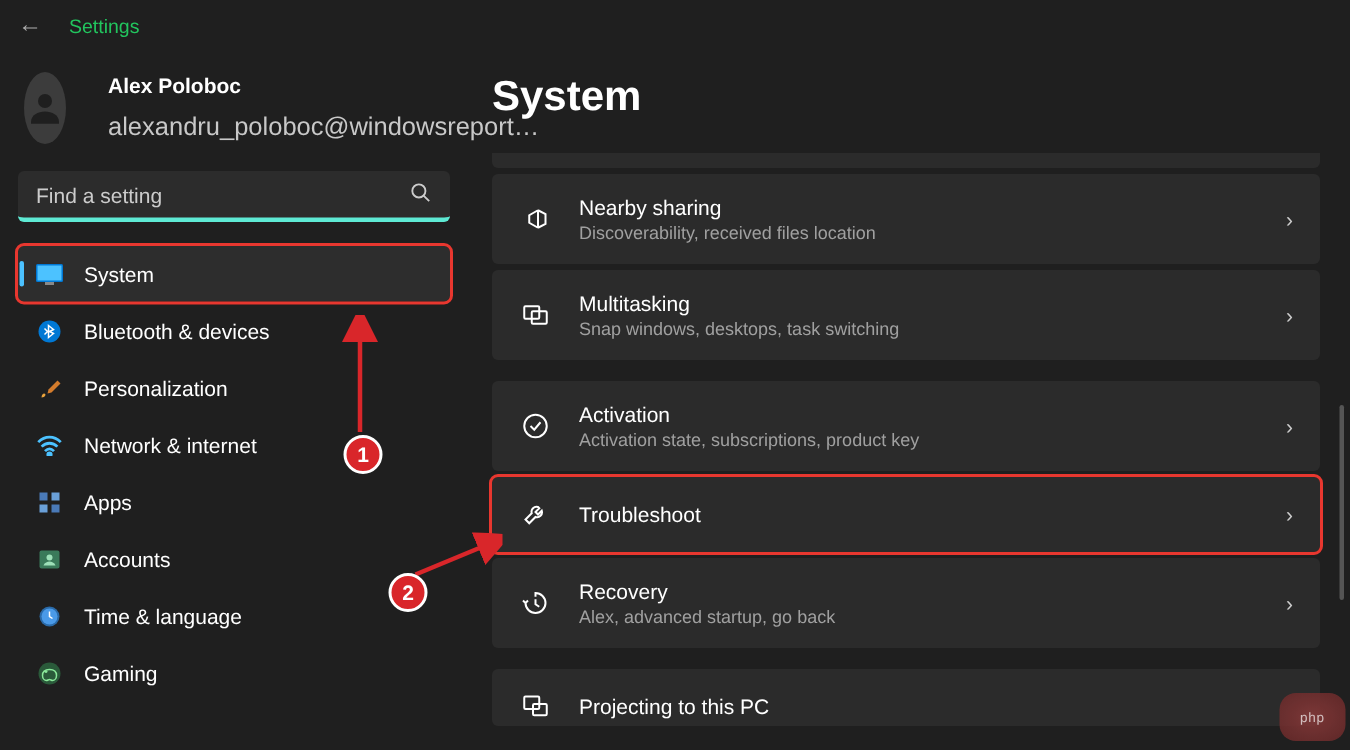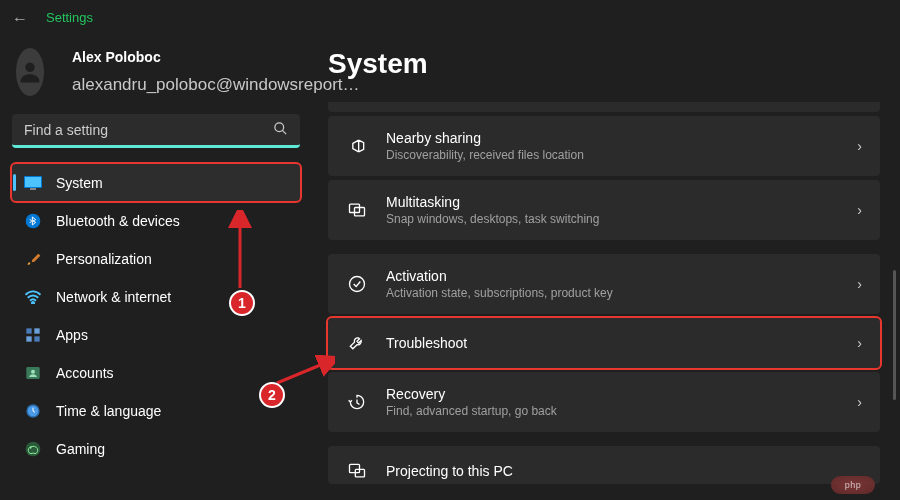--- a/index.html
+++ b/index.html
@@ -150,23 +150,23 @@
   border-radius: 50%;
   color: #fff;
   font-weight: 700;
   font-size: 14px;
   display: flex; align-items: center; justify-content: center;
 }
 .badge1 { left: 229px; top: 290px; }
 .badge2 { left: 259px; top: 382px; }
 .watermark {
   position: absolute;
-  right: 25px;
+  right: 3px;
   bottom: 6px;
-  width: 44px; height: 18px;
+  width: 44px; height: 32px;
   background: radial-gradient(ellipse at center, #8a3a3a 0%, #6a2a2a 100%);
   border-radius: 11px;
   color: #f0d8d8;
   font-size: 9px;
   display: flex; align-items: center; justify-content: center;
   letter-spacing: 0.5px;
   opacity: 0.85;
 }
 </style>
 </head>
@@ -344,21 +344,21 @@
 
     <div class="card">
       <span class="card-icon">
         <svg width="20" height="20" viewBox="0 0 24 24" fill="none" stroke="#fff" stroke-width="1.6">
             <path d="M4 12a8 8 0 108-8v3M4 12l-2-2M4 12l2-2"></path>
             <path d="M12 9v4l3 2"></path>
           </svg>
       </span>
       <div class="card-body">
         <div class="card-title">Recovery</div>
-        <div class="card-sub">Find, advanced startup, go back</div>
+        <div class="card-sub">Alex, advanced startup, go back</div>
       </div>
       <span class="chevron">›</span>
     </div>
 
     <div style="height:10px"></div>
 
     <div class="card" style="padding-bottom:2px;">
       <span class="card-icon">
         <svg width="20" height="20" viewBox="0 0 24 24" fill="none" stroke="#fff" stroke-width="1.6">
             <rect x="3" y="4" width="12" height="10" rx="1"></rect>

